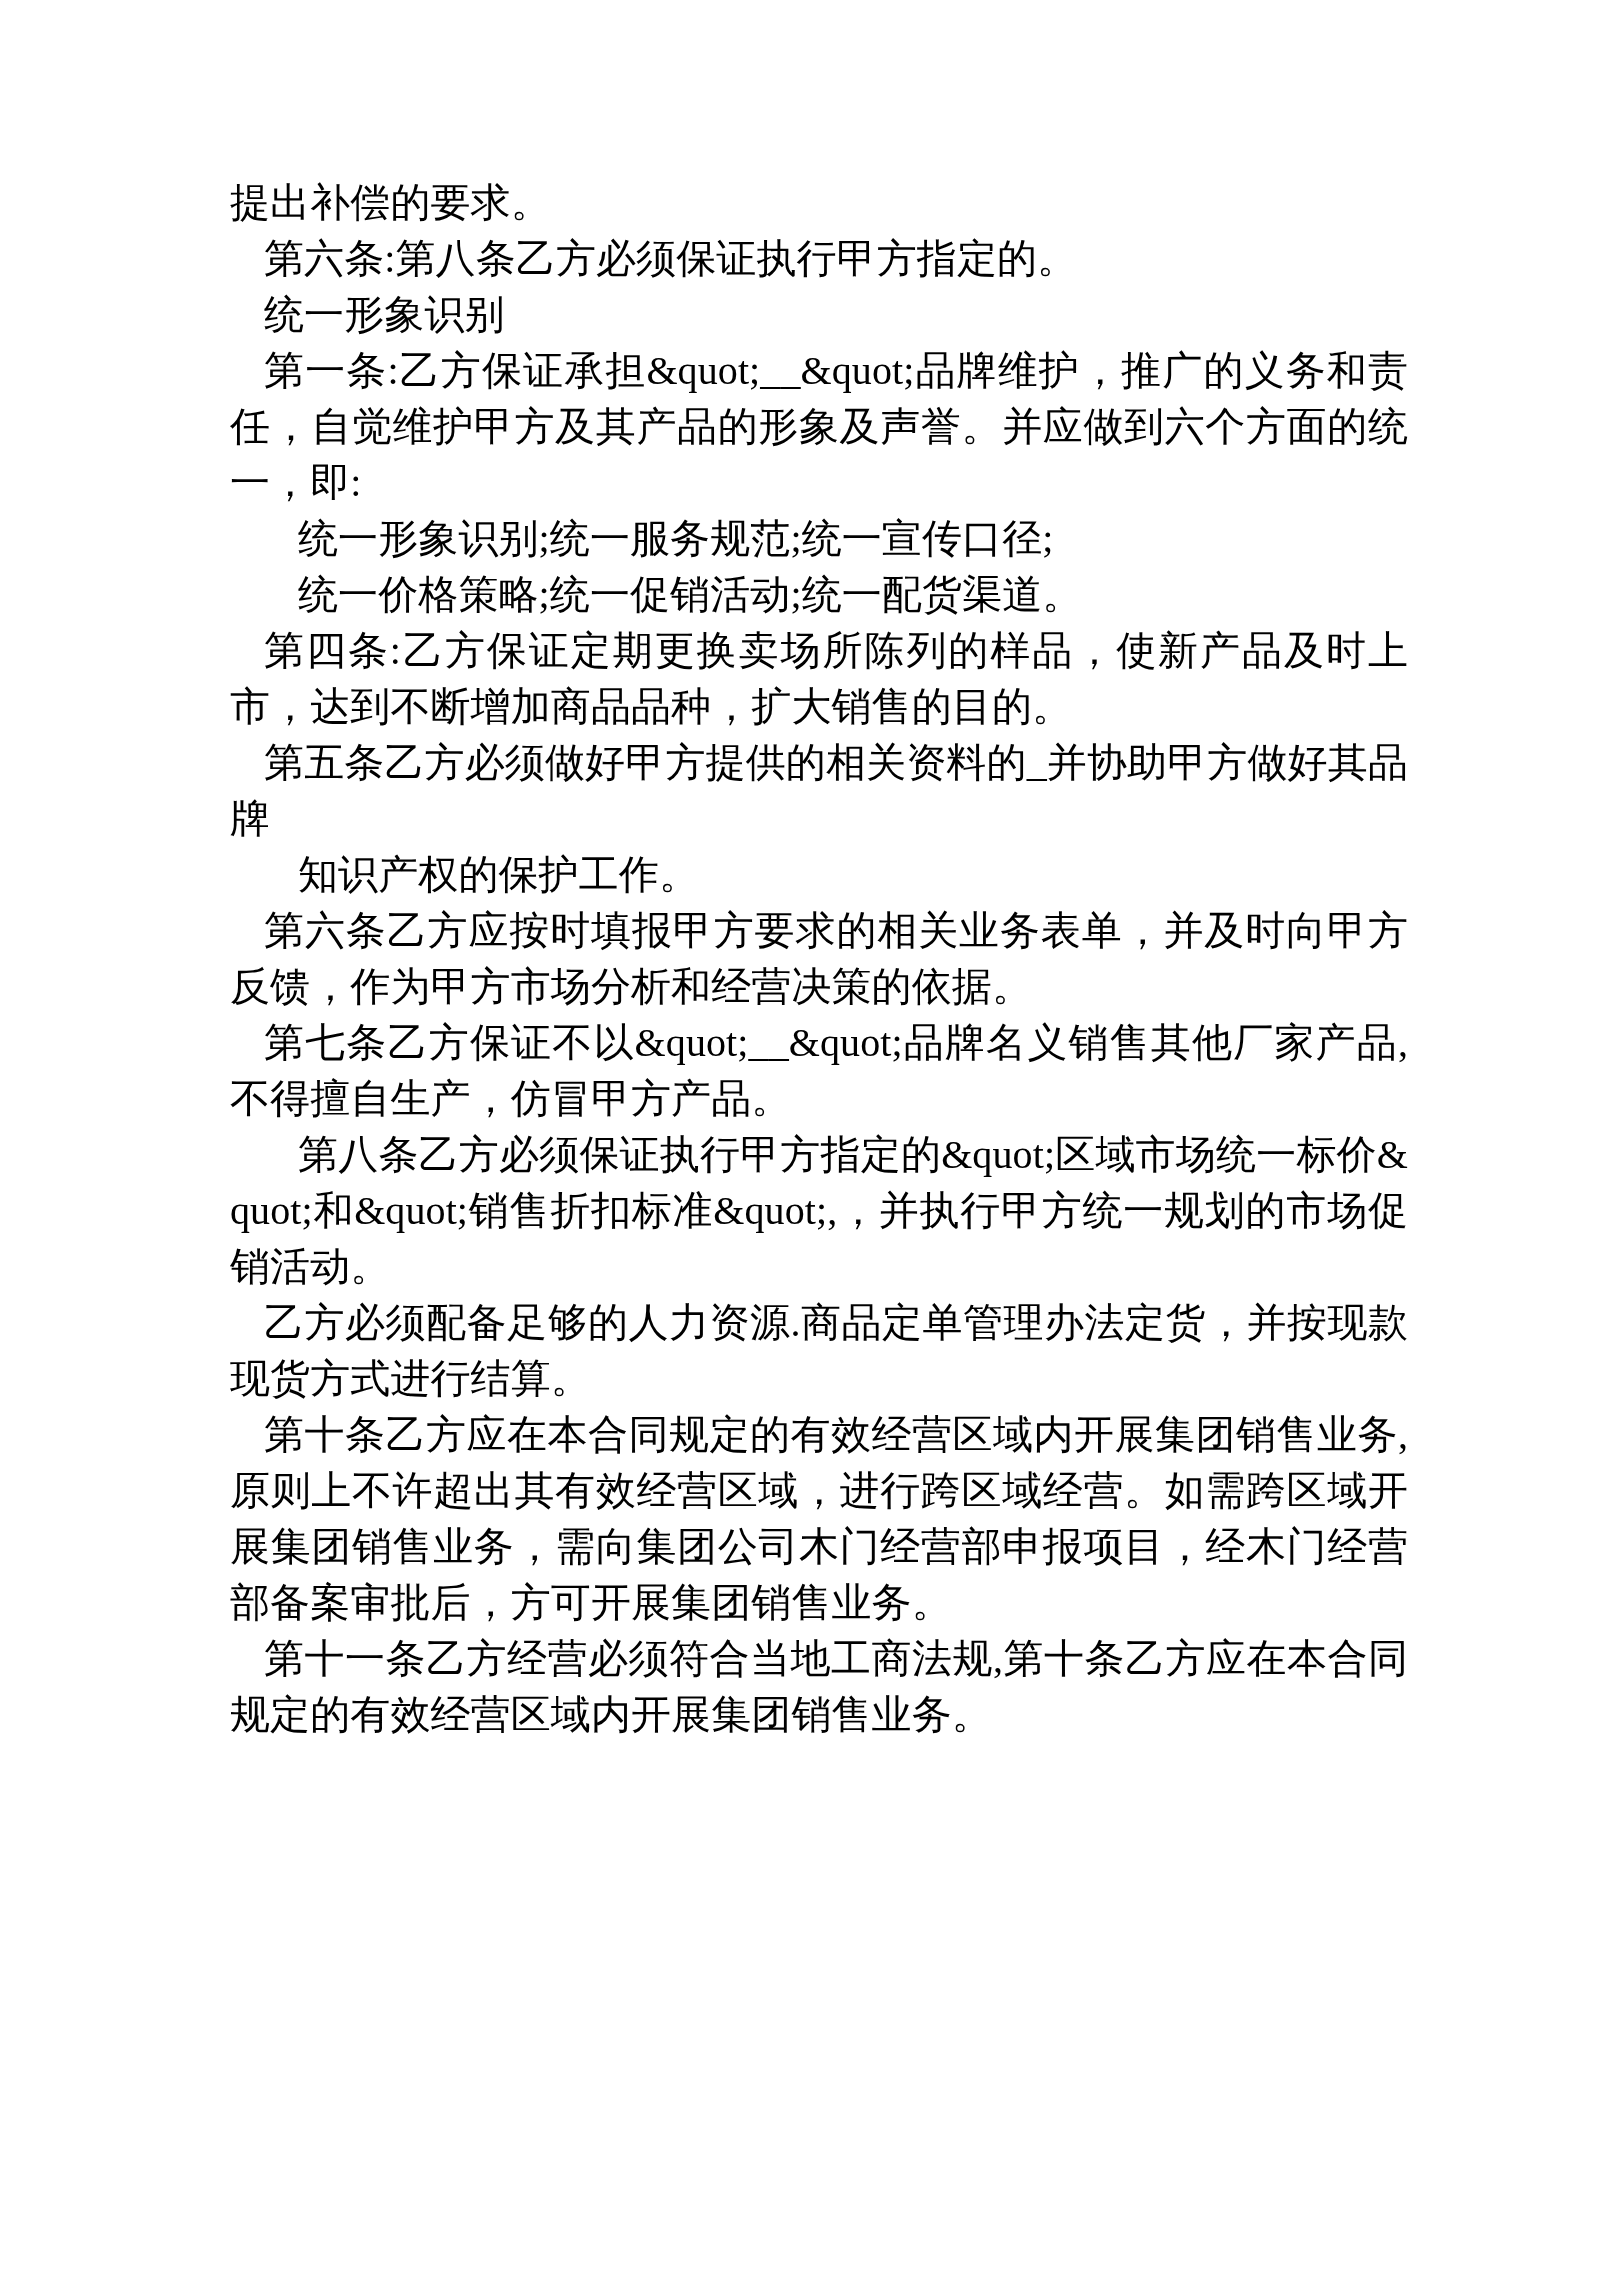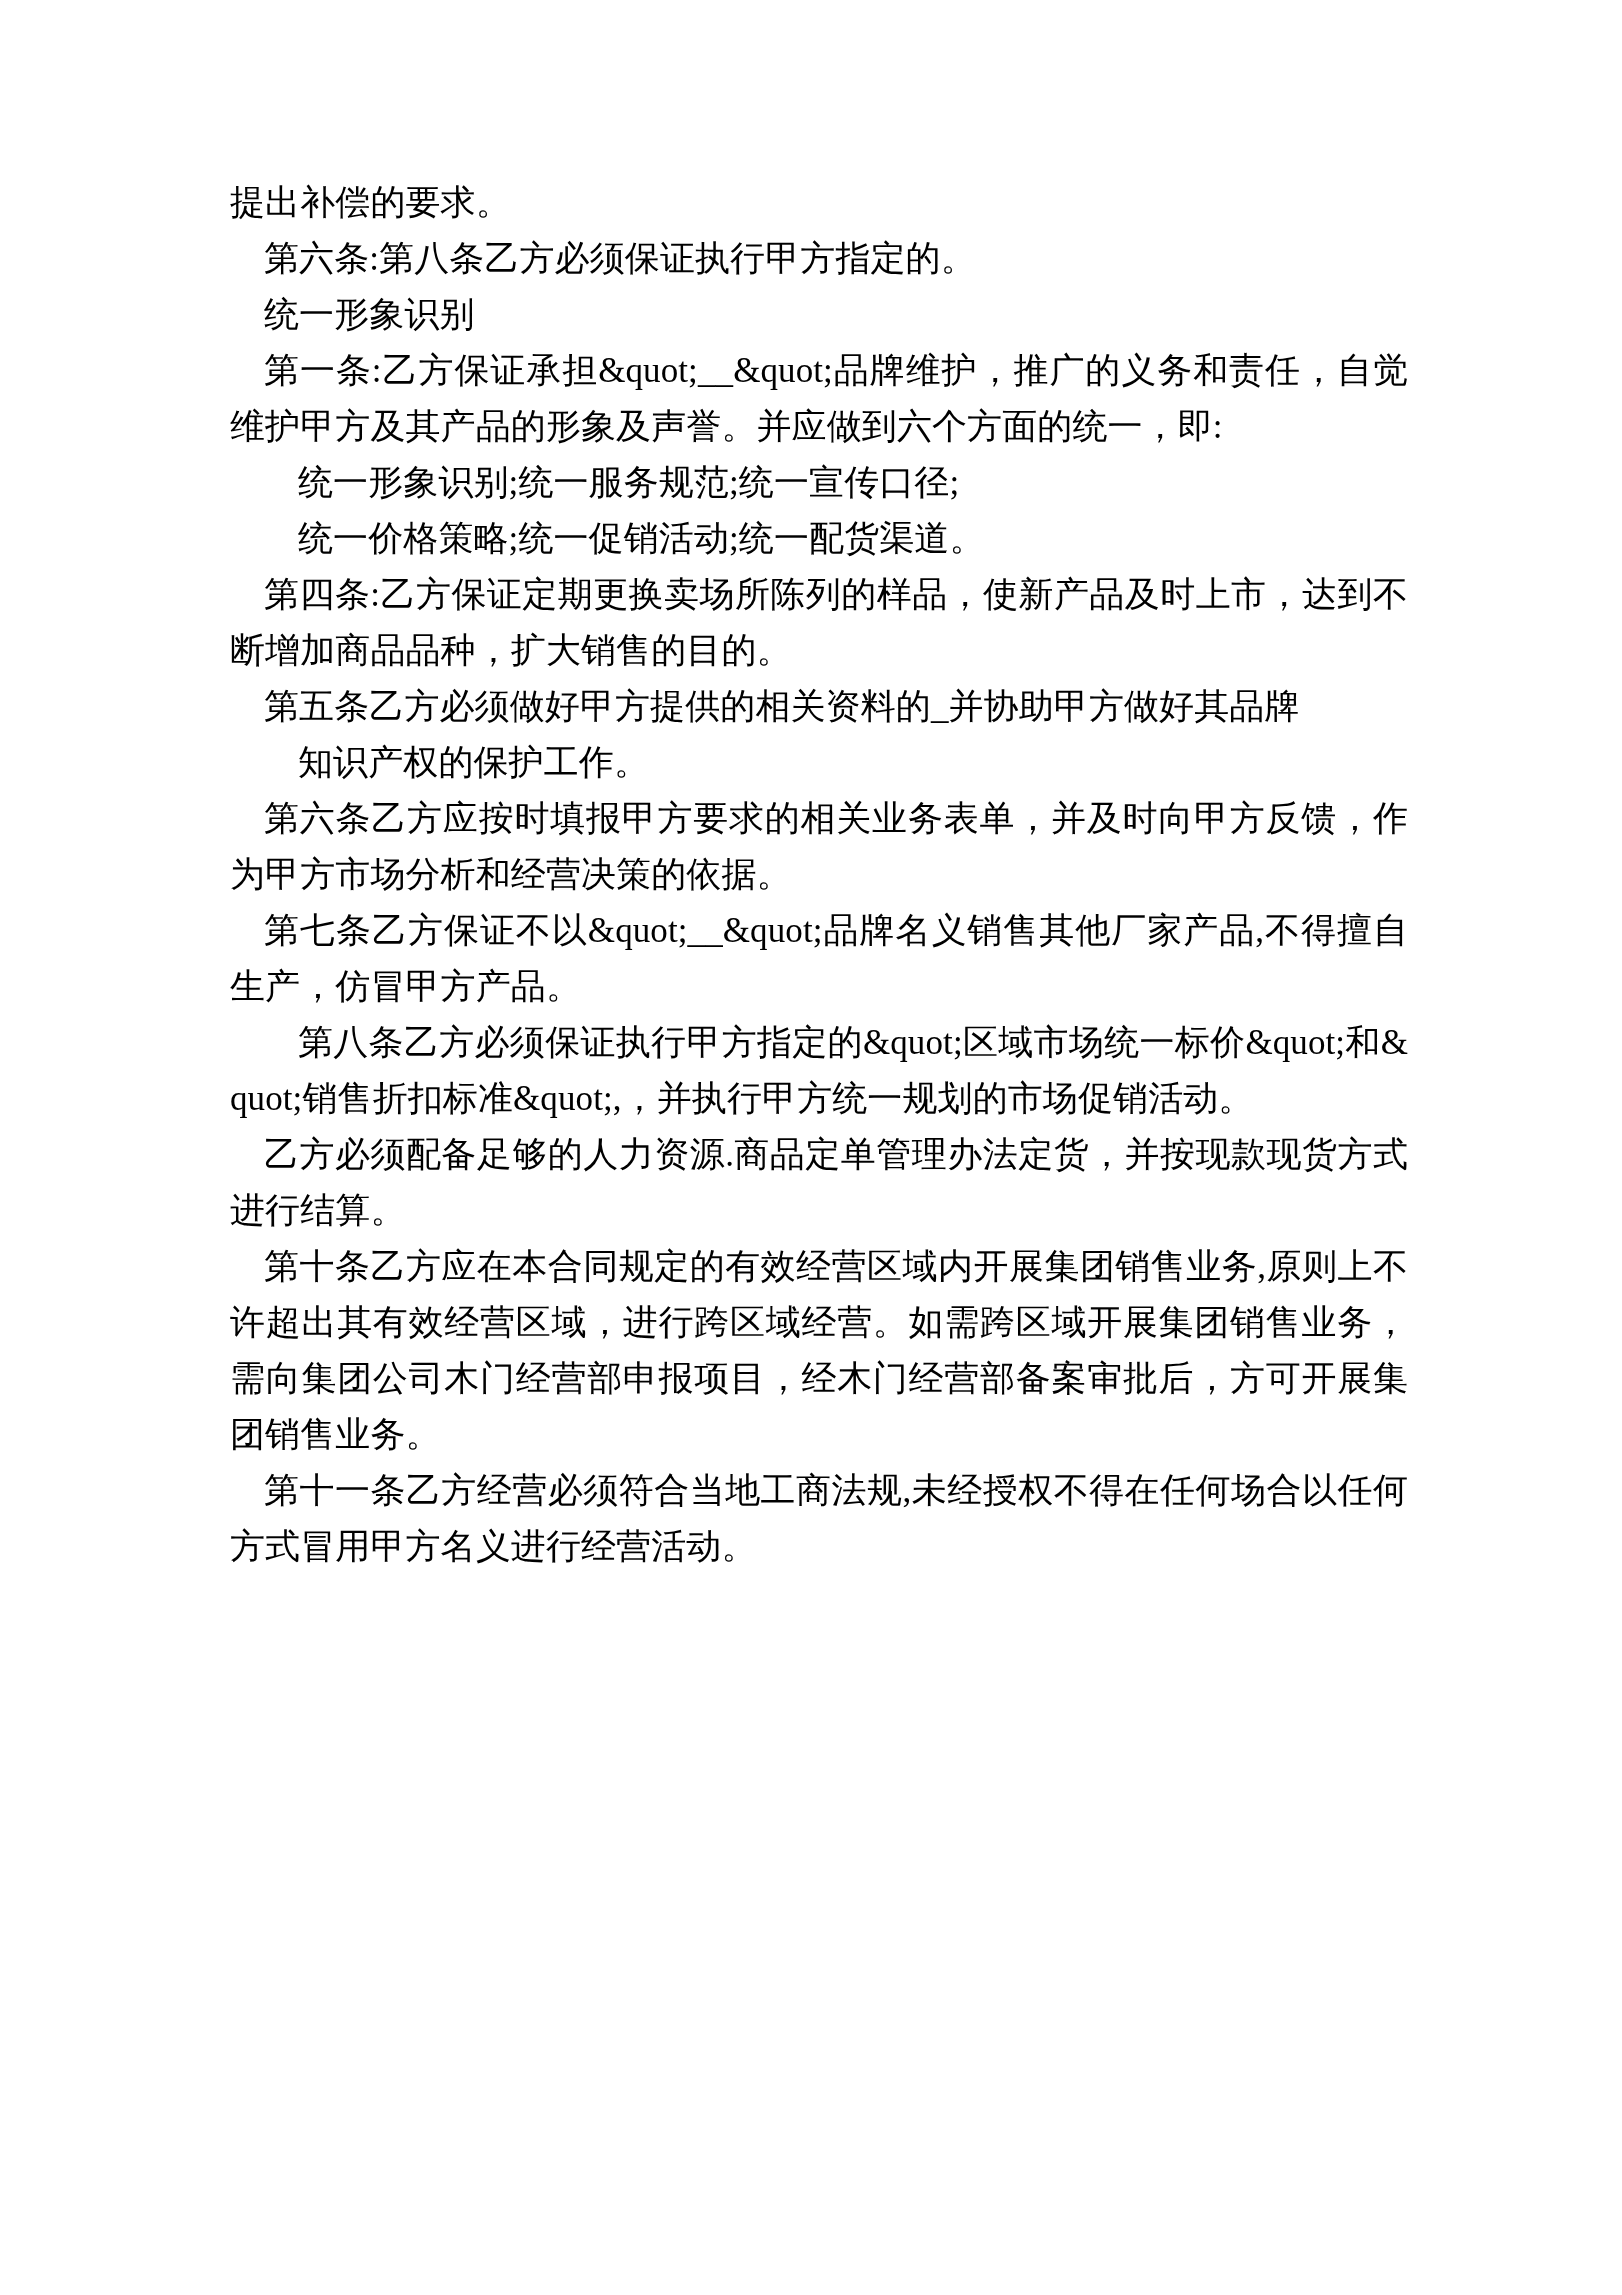--- a/index.html
+++ b/index.html
@@ -19,21 +19,21 @@
     box-sizing: border-box;
     overflow: hidden;
   }
   .doc-body {
     position: absolute;
     left: 230px;
     top: 175px;
     width: 1178px;
   }
   .para {
-    font-size: 35px;
+    font-size: 40px;
     line-height: 56px;
     text-align: justify;
     text-justify: inter-ideograph;
     margin: 0 0 0 0;
     letter-spacing: 0.1px;
     word-break: break-all;
   }
   .indent-1 {
     text-indent: 34px;
   }
@@ -56,16 +56,16 @@
       <p class="para indent-2">统一形象识别;统一服务规范;统一宣传口径;</p>
       <p class="para indent-2">统一价格策略;统一促销活动;统一配货渠道。</p>
       <p class="para indent-1">第四条:乙方保证定期更换卖场所陈列的样品，使新产品及时上市，达到不断增加商品品种，扩大销售的目的。</p>
       <p class="para indent-1">第五条乙方必须做好甲方提供的相关资料的_并协助甲方做好其品牌</p>
       <p class="para indent-2">知识产权的保护工作。</p>
       <p class="para indent-1">第六条乙方应按时填报甲方要求的相关业务表单，并及时向甲方反馈，作为甲方市场分析和经营决策的依据。</p>
       <p class="para indent-1">第七条乙方保证不以&amp;quot;__&amp;quot;品牌名义销售其他厂家产品,不得擅自生产，仿冒甲方产品。</p>
       <p class="para indent-2">第八条乙方必须保证执行甲方指定的&amp;quot;区域市场统一标价&amp;quot;和&amp;quot;销售折扣标准&amp;quot;,，并执行甲方统一规划的市场促销活动。</p>
       <p class="para indent-1">乙方必须配备足够的人力资源.商品定单管理办法定货，并按现款现货方式进行结算。</p>
       <p class="para indent-1">第十条乙方应在本合同规定的有效经营区域内开展集团销售业务,原则上不许超出其有效经营区域，进行跨区域经营。如需跨区域开展集团销售业务，需向集团公司木门经营部申报项目，经木门经营部备案审批后，方可开展集团销售业务。</p>
-      <p class="para indent-1">第十一条乙方经营必须符合当地工商法规,未经授权不得在任何场合以任何方式冒用甲方名义进行经营活动。</p>
+      <p class="para indent-1">第十一条乙方经营必须符合当地工商法规,第十条乙方应在本合同规定的有效经营区域内开展集团销售业务。</p>
     </div>
 </div>
 
 
 </body></html>

